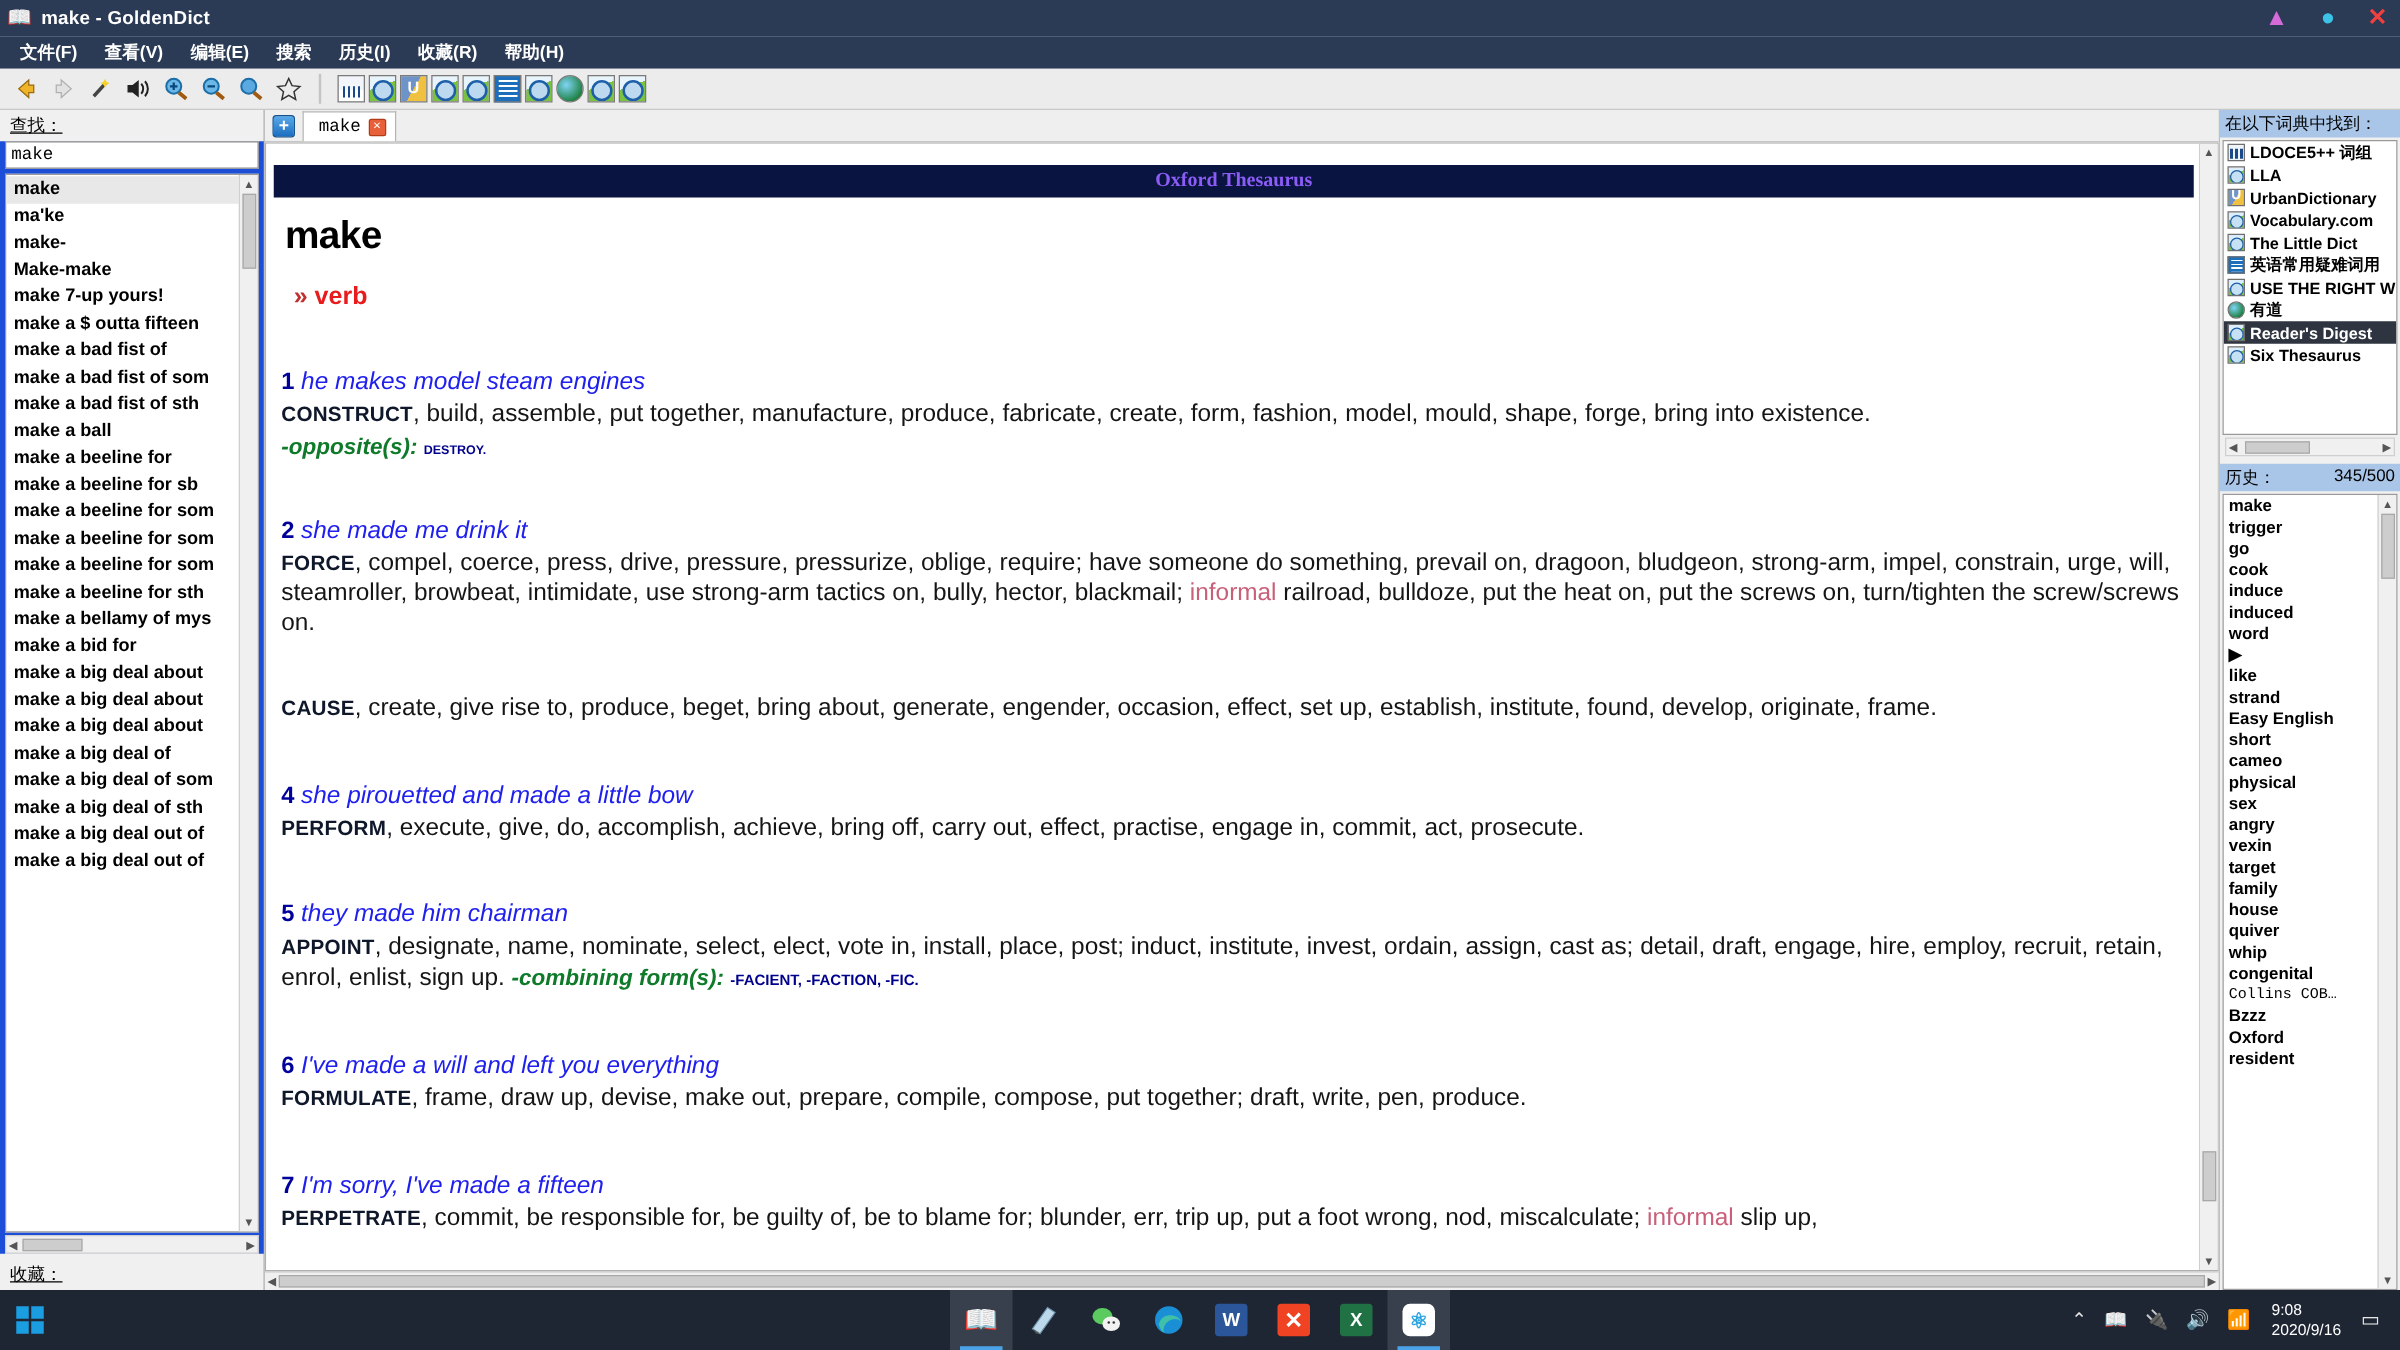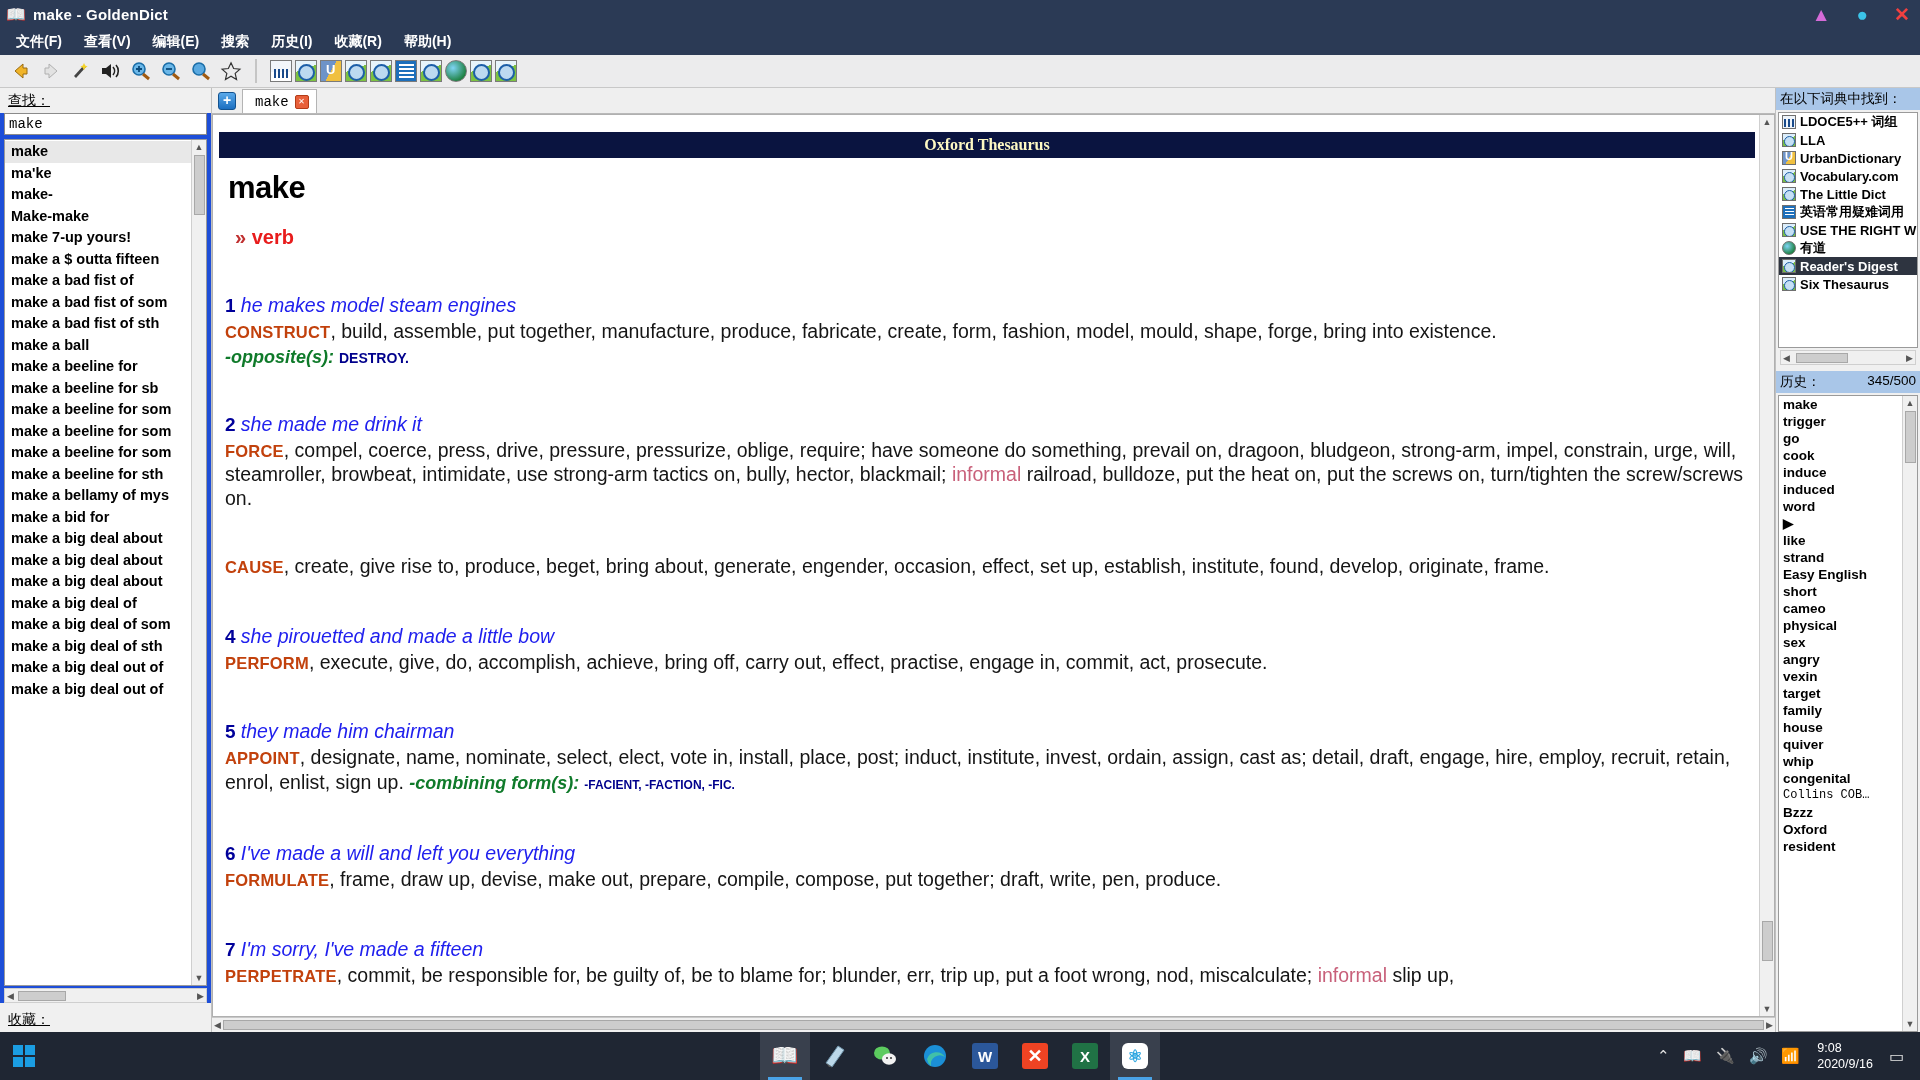--- a/index.html
+++ b/index.html
@@ -185,41 +185,41 @@
     flex: 1; background: #fff; overflow: hidden;
     padding: 0 0 0 0; min-width: 0; position: relative;
   }
   .topbar-black {
     background: #000; color: #fff; height: 44px;
     display: flex; align-items: center; justify-content: flex-end;
     padding-right: 26px; margin: 6px 4px 0 6px;
   }
   .topbar-black .top-link { font-size: 27px; font-family: "Liberation Serif", serif; }
   .dict-head {
-    background: #0a1440; color: #fef9c3;
+    background: #0a1440; color: #8b5cf6;
     text-align: center; font-family: "Liberation Serif", serif;
     font-size: 16px; font-weight: bold;
     padding: 4px 0; margin: 17px 4px 0 6px;
   }
   .art-body { padding: 6px 10px 10px 12px; }
   .headword {
     font-size: 31px; font-weight: bold; margin: 6px 0 20px 3px; letter-spacing: -0.5px;
   }
   .pos-line { margin: 4px 0 2px 10px; font-size: 20px; font-weight: bold; }
   .pos-line .chev { color: #c03030; }
   .pos-line .pos { color: #e81c1c; }
   .sense { font-size: 19.5px; line-height: 23px; margin-bottom: 3px; }
   .sense .num { font-weight: bold; color: #00009a; font-size: 19px; }
   .sense .ex { color: #2020ee; font-style: italic; }
   .syn { font-size: 19.5px; line-height: 23.5px; color: #151515; margin-bottom: 2px; }
-  .syn .key { color: #c2410c; font-weight: bold; font-size: 16.5px; letter-spacing: .2px; }
+  .syn .key { color: #0f172a; font-weight: bold; font-size: 16.5px; letter-spacing: .2px; }
   .syn .lbl { color: #c8607a; }
   .opp { font-size: 18px; margin-bottom: 4px; }
   .opp .ot { color: #0f7a2a; font-style: italic; font-weight: bold; }
-  .opp .ow { color: #00008c; font-weight: bold; font-size: 14px; }
+  .opp .ow { color: #00008c; font-weight: bold; font-size: 10px; }
   .comb { color: #0f7a2a; font-style: italic; font-weight: bold; font-size: 18px; }
   .combw { color: #00008c; font-weight: bold; font-size: 12px; }
   .blk { margin-bottom: 14px; margin-top: 45px; }
   #art-hscroll {
     height: 15px; background: #f0f0f0; border-top: 1px solid #c8c8c8;
     display: flex; align-items: center; justify-content: space-between;
     font-size: 9px; color: #555; padding: 0 2px;
   }
   #art-hscroll .hthumb2 { height: 10px; background: #cdcdcd; border: 1px solid #a8a8a8; flex: 1; margin: 0 2px; }
   

